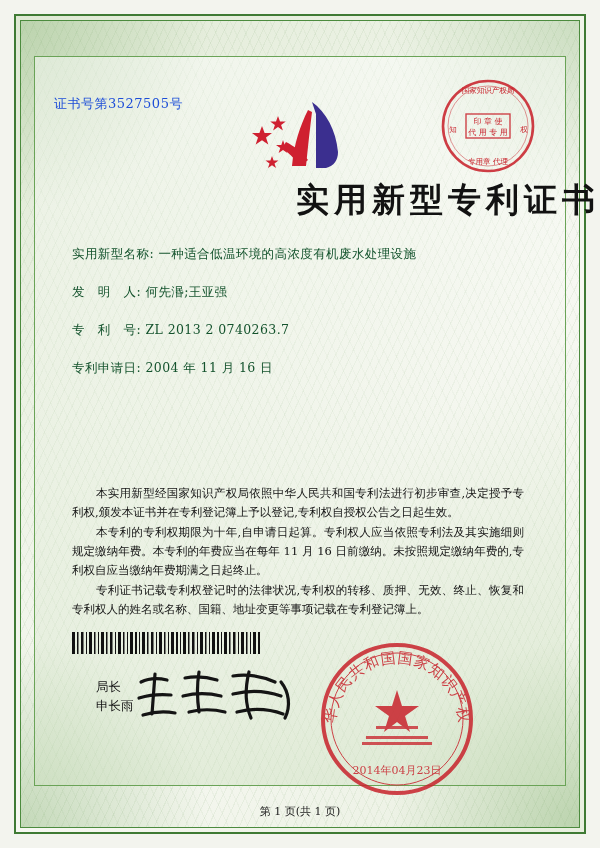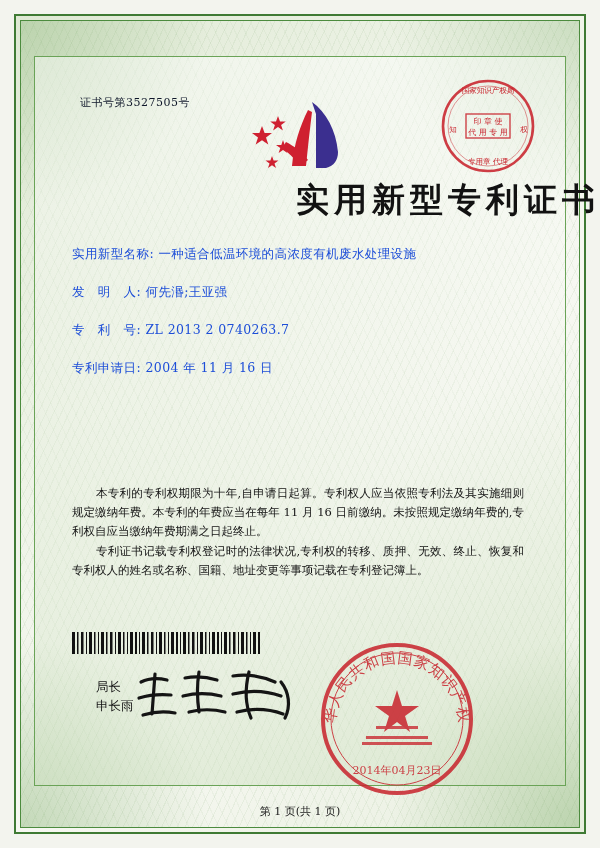--- a/index.html
+++ b/index.html
@@ -64,23 +64,23 @@
     pointer-events: none;
   }
   .corner-tl { left: 21px; top: 21px; background: radial-gradient(circle at 0 0, rgba(120,170,100,0.35), rgba(255,255,255,0) 70%); }
   .corner-tr { right: 21px; top: 21px; background: radial-gradient(circle at 100% 0, rgba(120,170,100,0.30), rgba(255,255,255,0) 70%); }
   .corner-bl { left: 21px; bottom: 21px; background: radial-gradient(circle at 0 100%, rgba(120,170,100,0.40), rgba(255,255,255,0) 70%); }
   .corner-br { right: 21px; bottom: 21px; background: radial-gradient(circle at 100% 100%, rgba(120,170,100,0.40), rgba(255,255,255,0) 70%); }
 
   
   .cert-no {
     position: absolute;
-    left: 80px; top: 95px;
-    font-size: 11px;
-    color: #0f172a;
+    left: 54px; top: 95px;
+    font-size: 13px;
+    color: #1d4ed8;
     letter-spacing: 0.5px;
     font-family: "DejaVu Serif", "Liberation Serif", serif;
   }
 
   
   .emblem {
     position: absolute;
     left: 250px; top: 96px;
     width: 110px; height: 80px;
   }
@@ -105,21 +105,21 @@
   }
 
   .fields {
     position: absolute;
     left: 72px;
     top: 246px;
     width: 450px;
   }
   .field-row {
     font-size: 12.5px;
-    color: #1d4ed8;
+    color: #14532d;
     margin-bottom: 21px;
     letter-spacing: 0.4px;
     font-family: "DejaVu Serif", "Liberation Serif", serif;
     white-space: nowrap;
   }
   .field-label { display: inline-block; }
   .field-value { display: inline-block; }
 
   .body-text {
     position: absolute;
@@ -244,20 +244,21 @@
       <span class="field-label">专　利　号:</span>
       <span class="field-value">ZL 2013 2 0740263.7</span>
     </div>
     <div class="field-row">
       <span class="field-label">专利申请日:</span>
       <span class="field-value">2004 年 11 月 16 日</span>
     </div>
   </div>
 
   <div class="body-text">
+    <p>本实用新型经国家知识产权局依照中华人民共和国专利法进行初步审查,决定授予专利权,颁发本证书并在专利登记簿上予以登记,专利权自授权公告之日起生效。</p>
     <p>本专利的专利权期限为十年,自申请日起算。专利权人应当依照专利法及其实施细则规定缴纳年费。本专利的年费应当在每年 11 月 16 日前缴纳。未按照规定缴纳年费的,专利权自应当缴纳年费期满之日起终止。</p>
     <p>专利证书记载专利权登记时的法律状况,专利权的转移、质押、无效、终止、恢复和专利权人的姓名或名称、国籍、地址变更等事项记载在专利登记簿上。</p>
   </div>
 
   <div class="barcode">
     <svg width="188" height="22" viewBox="0 0 188 22">
       <g fill="#111">
         <rect x="0" y="0" width="3" height="22"></rect>
           <rect x="5" y="0" width="1.5" height="22"></rect>
         <rect x="9" y="0" width="2.5" height="22"></rect>

